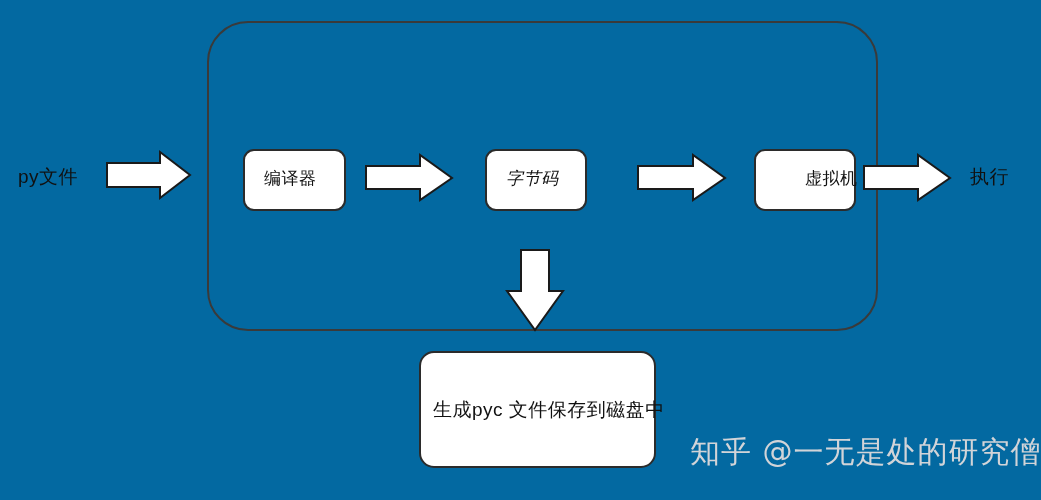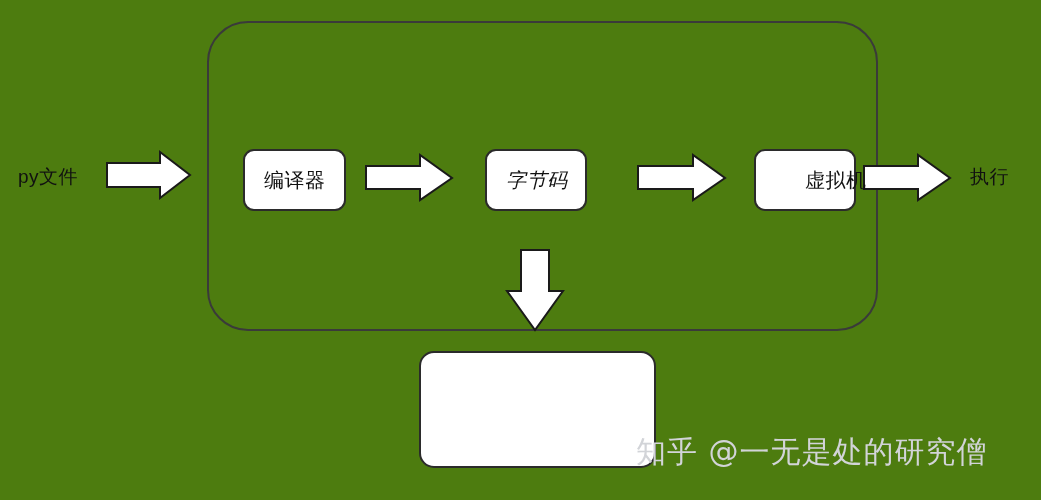--- a/index.html
+++ b/index.html
@@ -4,21 +4,21 @@
 <style>
   html, body {
     margin: 0;
     padding: 0;
     background: #ffffff;
   }
   #canvas {
     position: relative;
     width: 1041px;
     height: 500px;
-    background: #4d7c0f;
+    background: #0369a1;
     overflow: hidden;
     font-family: "Liberation Sans", "DejaVu Sans", sans-serif;
   }
   #diagram-svg {
     position: absolute;
     left: 0;
     top: 0;
     width: 1041px;
     height: 500px;
   }
@@ -34,21 +34,21 @@
     stroke-linejoin: miter;
   }
   .container-rect {
     fill: none;
     stroke: #3a3a3a;
     stroke-width: 2;
   }
   .node-label {
     position: absolute;
     color: #111111;
-    font-size: 20px;
+    font-size: 17px;
     line-height: 1;
     white-space: nowrap;
     letter-spacing: 0.5px;
   }
   .plain-label {
     position: absolute;
     color: #111111;
     font-size: 19px;
     line-height: 1;
     white-space: nowrap;
@@ -57,21 +57,21 @@
   .bottom-label {
     position: absolute;
     color: #111111;
     font-size: 19px;
     line-height: 1;
     white-space: nowrap;
     letter-spacing: 0.5px;
   }
   #watermark {
     position: absolute;
-    left: 636px;
+    left: 690px;
     top: 437px;
     color: #d2d4d8;
     font-size: 30px;
     line-height: 1;
     white-space: nowrap;
     letter-spacing: 1px;
     font-family: "DejaVu Sans", sans-serif;
   }
 </style>
 </head>
@@ -105,16 +105,17 @@
   <div class="plain-label" style="left:18px; top:167px;">py文件</div>
 
   <div class="node-label" style="left:264px; top:170px;">编译器</div>
 
   <div class="node-label" style="left:506px; top:170px;font-style:italic;">字节码</div>
 
   <div class="node-label" style="left:805px; top:170px;">虚拟机</div>
 
   <div class="plain-label" style="left:970px; top:167px;">执行</div>
 
+  <div class="bottom-label" style="left:433px; top:400px;">生成pyc 文件保存到磁盘中</div>
 
   <div id="watermark">知乎 @一无是处的研究僧</div>
 
 </div>
 
 </body></html>

